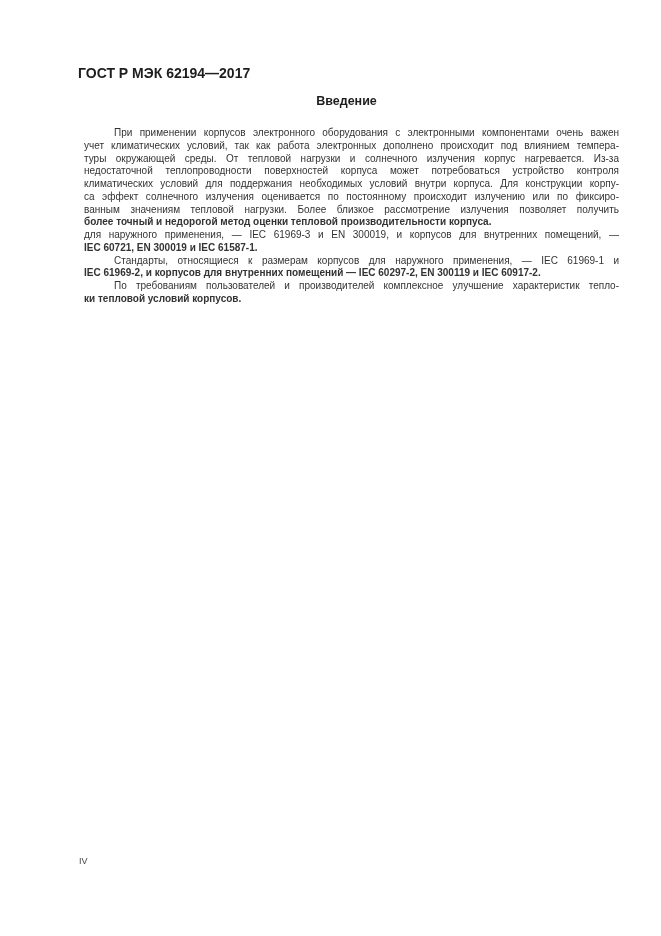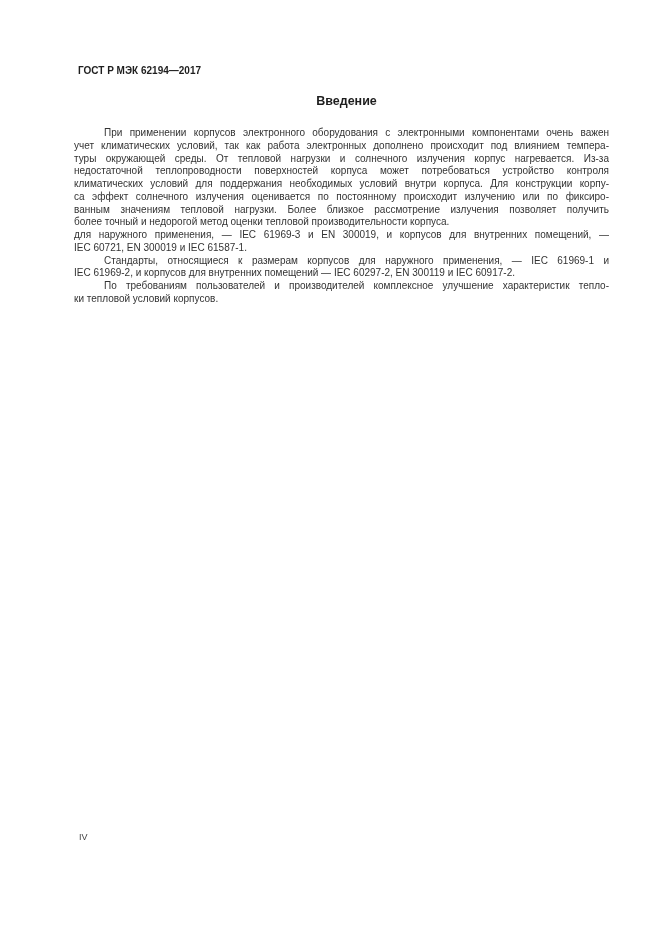--- a/index.html
+++ b/index.html
@@ -2,35 +2,35 @@
 <html><head>
   <meta charset="utf-8">
   <style>
     html, body { margin: 0; padding: 0; background: #ffffff; }
     body {
       width: 661px; height: 936px; position: relative; overflow: hidden;
       font-family: "Liberation Sans", sans-serif; color: #2a2a2a;
     }
     .header {
       position: absolute; left: 78px; top: 65px;
-      font-size: 10px; font-weight: bold; color: #1e1e1e;
+      font-size: 14px; font-weight: bold; color: #1e1e1e;
     }
     .title {
       position: absolute; left: 0; width: 693px; top: 94px;
       text-align: center; font-size: 12.5px; font-weight: bold; color: #1e1e1e;
     }
     .body {
-      position: absolute; left: 74px; top: 127px; width: 535px;
+      position: absolute; left: 84px; top: 127px; width: 535px;
       font-size: 10px; line-height: 12.75px; color: #333;
     }
     .line { display: block; text-align: justify; text-align-last: justify; white-space: nowrap; }
-    .line.last { text-align-last: left; }
+    .line.last { text-align-last: left; font-weight: bold; }
     .line.indent { padding-left: 30px; }
     .page-num {
-      position: absolute; left: 79px; top: 832px;
+      position: absolute; left: 79px; top: 856px;
       font-size: 9px; color: #444;
     }
   </style>
 </head>
 <body>
 
 <div class="header">ГОСТ Р МЭК 62194—2017</div>
 
 <div class="title">Введение</div>
 

